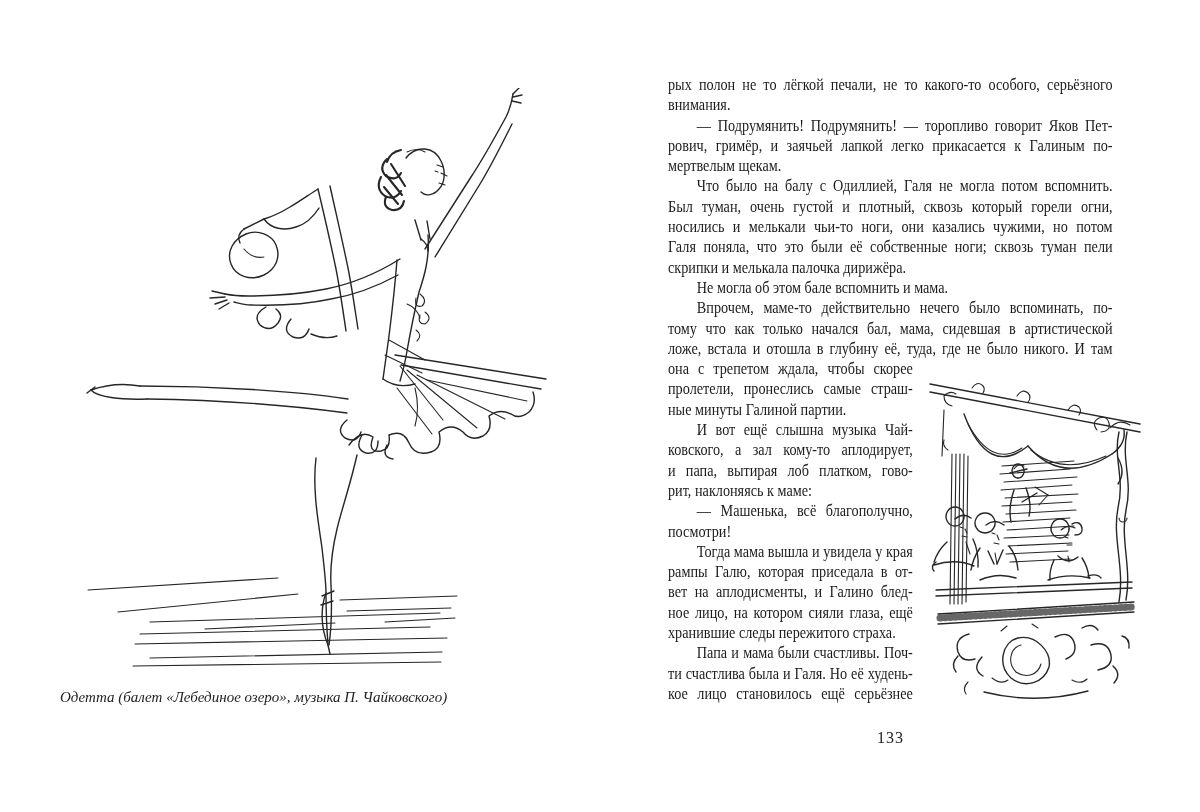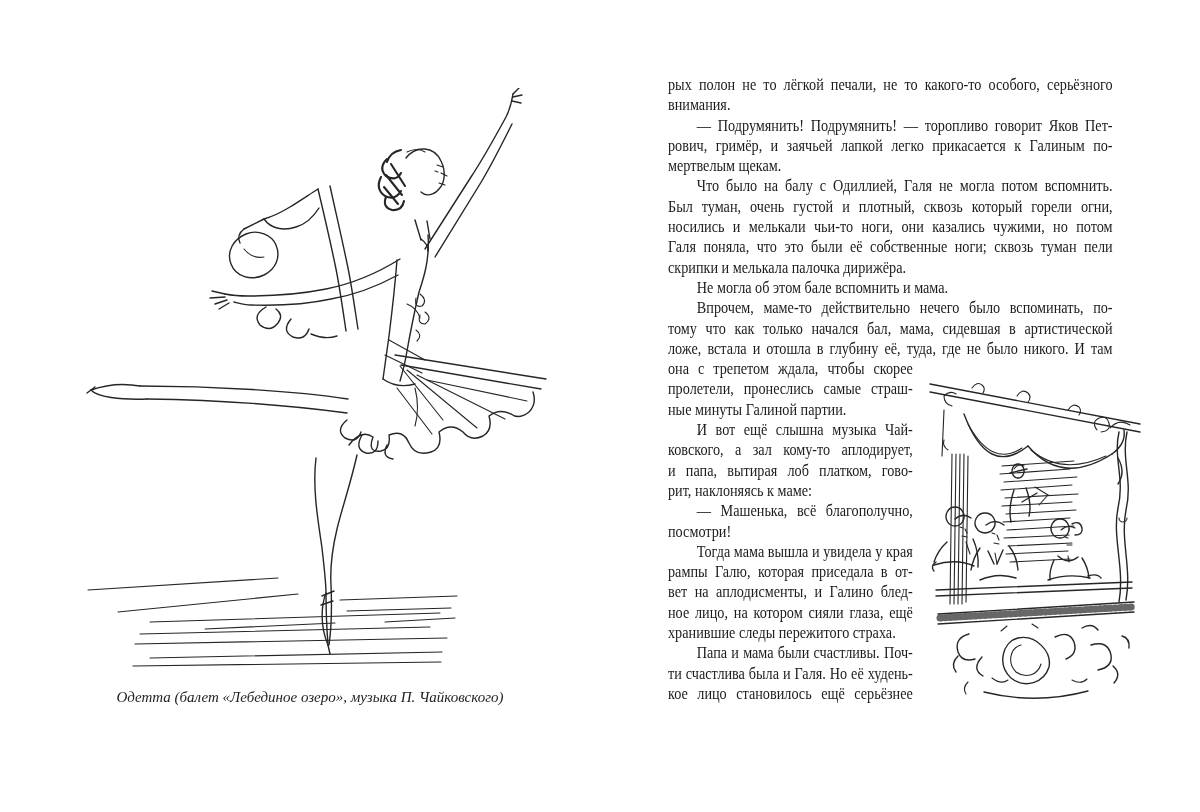--- a/index.html
+++ b/index.html
@@ -15,21 +15,21 @@
     transform:scaleX(0.90);transform-origin:left top;
     font-size:15.8px;line-height:20.3px;letter-spacing:0;
   }
   .tl{height:20.3px;text-align:justify;text-align-last:justify;white-space:normal;}
   .tl.end{text-align-last:left;}
   .tl.ind{text-indent:32px;}
   .tl.f{width:494px;}
   .tl.n{width:272px;}
   .caption{
     position:absolute;left:60px;top:689px;width:500px;
-    text-align:center;font-style:italic;font-size:15px;color:#222;
+    font-style:italic;font-size:15px;color:#222;
   }
   .pagenum{
     position:absolute;left:668px;top:729px;width:445px;
     text-align:center;font-size:16px;color:#222;letter-spacing:1px;
   }
   svg.ill{position:absolute;}
   #ill-ballerina{left:85px;top:88px;width:470px;height:585px;}
   #ill-theatre{left:922px;top:366px;width:224px;height:334px;}
   svg .st{fill:none;stroke:#262626;stroke-width:1.4;stroke-linecap:round;stroke-linejoin:round;}
   svg .thin{stroke-width:1.1;}
@@ -294,14 +294,15 @@
         <path d="M200,270 q8,2 7,12"></path>
       <path class="thin" d="M70,312 q9,7 16,2"></path>
         <path class="thin" d="M150,314 q9,5 15,-1"></path>
       <path d="M62,326 q52,13 104,-1"></path>
         <path class="thin" d="M46,316 q-6,6 -2,12"></path>
       <path class="thin" d="M110,258 l6,4"></path>
         <path class="thin" d="M85,260 l-6,5"></path>
     </g>
   </svg>
 
+  <div class="pagenum">133</div>
 
 </div>
 
 </body></html>

